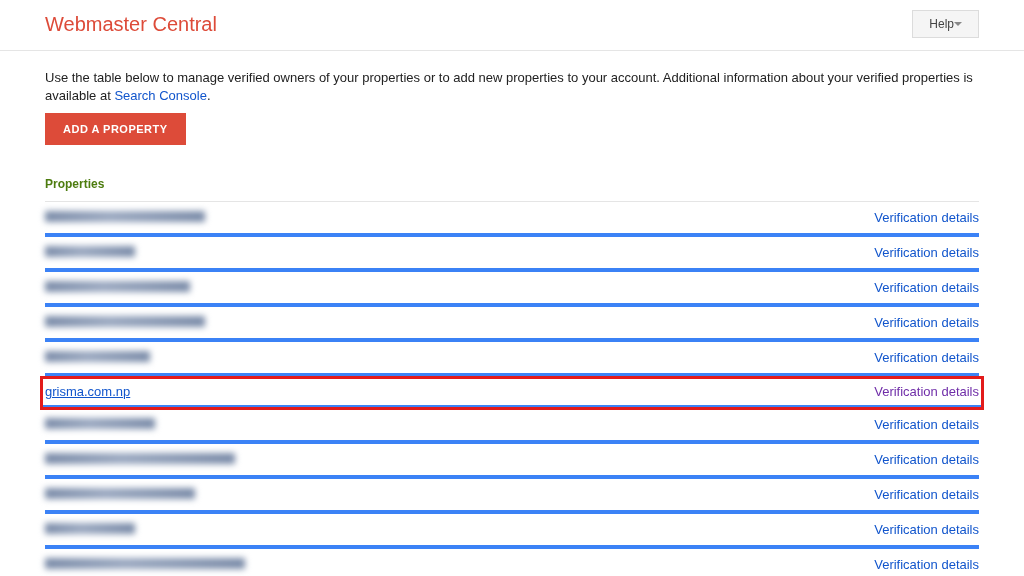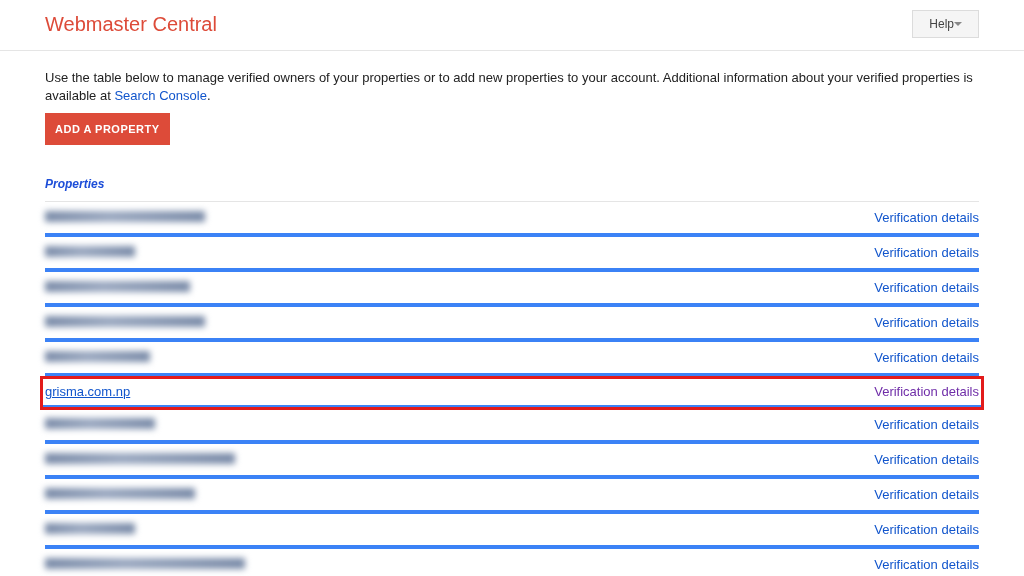--- a/index.html
+++ b/index.html
@@ -48,36 +48,35 @@
       margin-bottom: 8px;
     }
     .intro a {
       color: #1155cc;
       text-decoration: none;
     }
     .add-btn {
       background: #dd4b39;
       color: #fff;
       border: none;
-      padding: 10px 10px;
+      padding: 10px 18px;
       font-size: 11px;
       font-weight: bold;
       letter-spacing: 0.5px;
       cursor: pointer;
     }
     .table-section {
       margin-top: 24px;
     }
     .table-header {
       font-size: 12px;
       font-weight: bold;
-      color: #1d4ed8;
+      color: #4d7c0f;
       padding: 8px 0 10px;
       border-bottom: 1px solid #e5e5e5;
-      font-style: italic;
     }
     .row {
       display: flex;
       justify-content: space-between;
       align-items: center;
       padding: 8px 0;
       border-bottom: 4px solid #3b82f6;
       min-height: 32px;
     }
     .row.highlighted {

